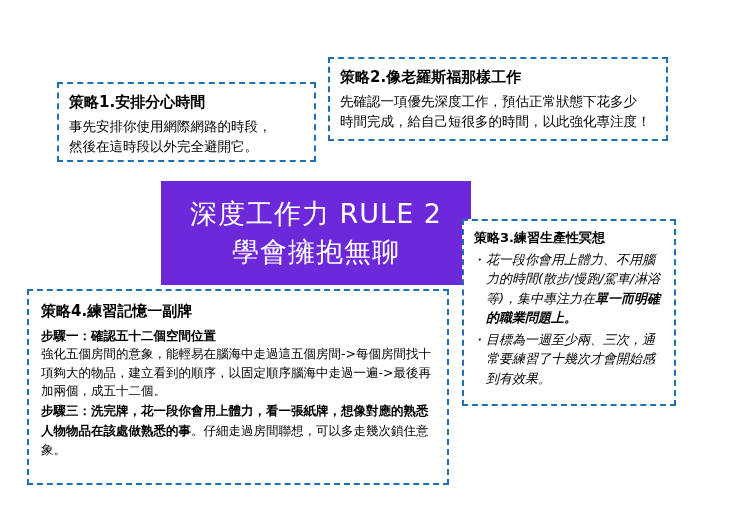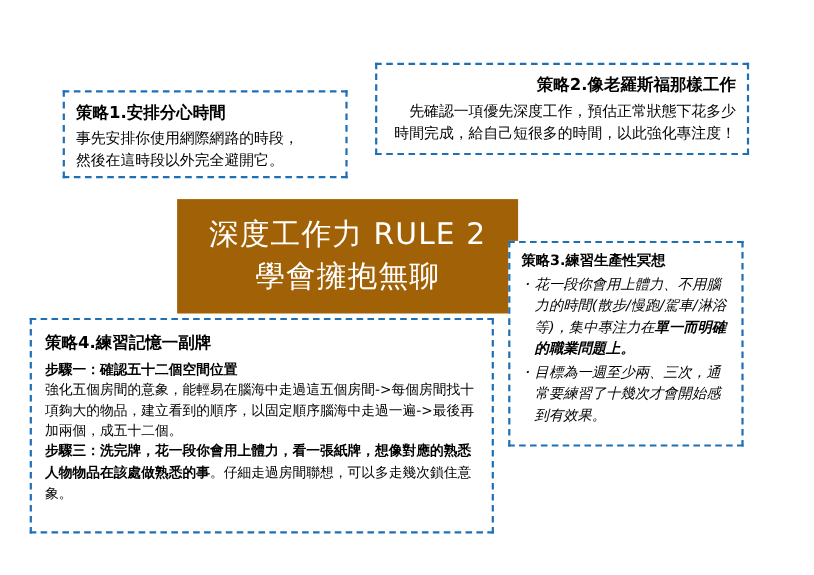--- a/index.html
+++ b/index.html
@@ -44,25 +44,24 @@
   #strategy1 {
     left: 57px;
     top: 82px;
     width: 259px;
     height: 80px;
   }
   #strategy1 .box-title { font-size: 15px; }
   #strategy1 .box-body { font-size: 13.5px; }
   
   #strategy2 {
-    left: 341px;
+    left: 328px;
     top: 57px;
     width: 340px;
     height: 84px;
-    text-align: right;
   }
   #strategy2 .box-body { font-size: 13.5px; }
   
   #strategy3 {
     left: 462px;
     top: 219px;
     width: 214px;
     height: 187px;
   }
   #strategy3 .box-title { font-size: 13px; }
@@ -102,21 +101,21 @@
     font-size: 12.5px;
     line-height: 1.5;
   }
   
   #center-banner {
     position: absolute;
     left: 161px;
     top: 181px;
     width: 310px;
     height: 104px;
-    background: #a16207;
+    background: #6d28d9;
     color: #ffffff;
     display: flex;
     flex-direction: column;
     align-items: center;
     justify-content: center;
     font-size: 27px;
     letter-spacing: 1px;
     line-height: 1.35;
   }
   #center-banner .line2 { margin-top: 2px; }

